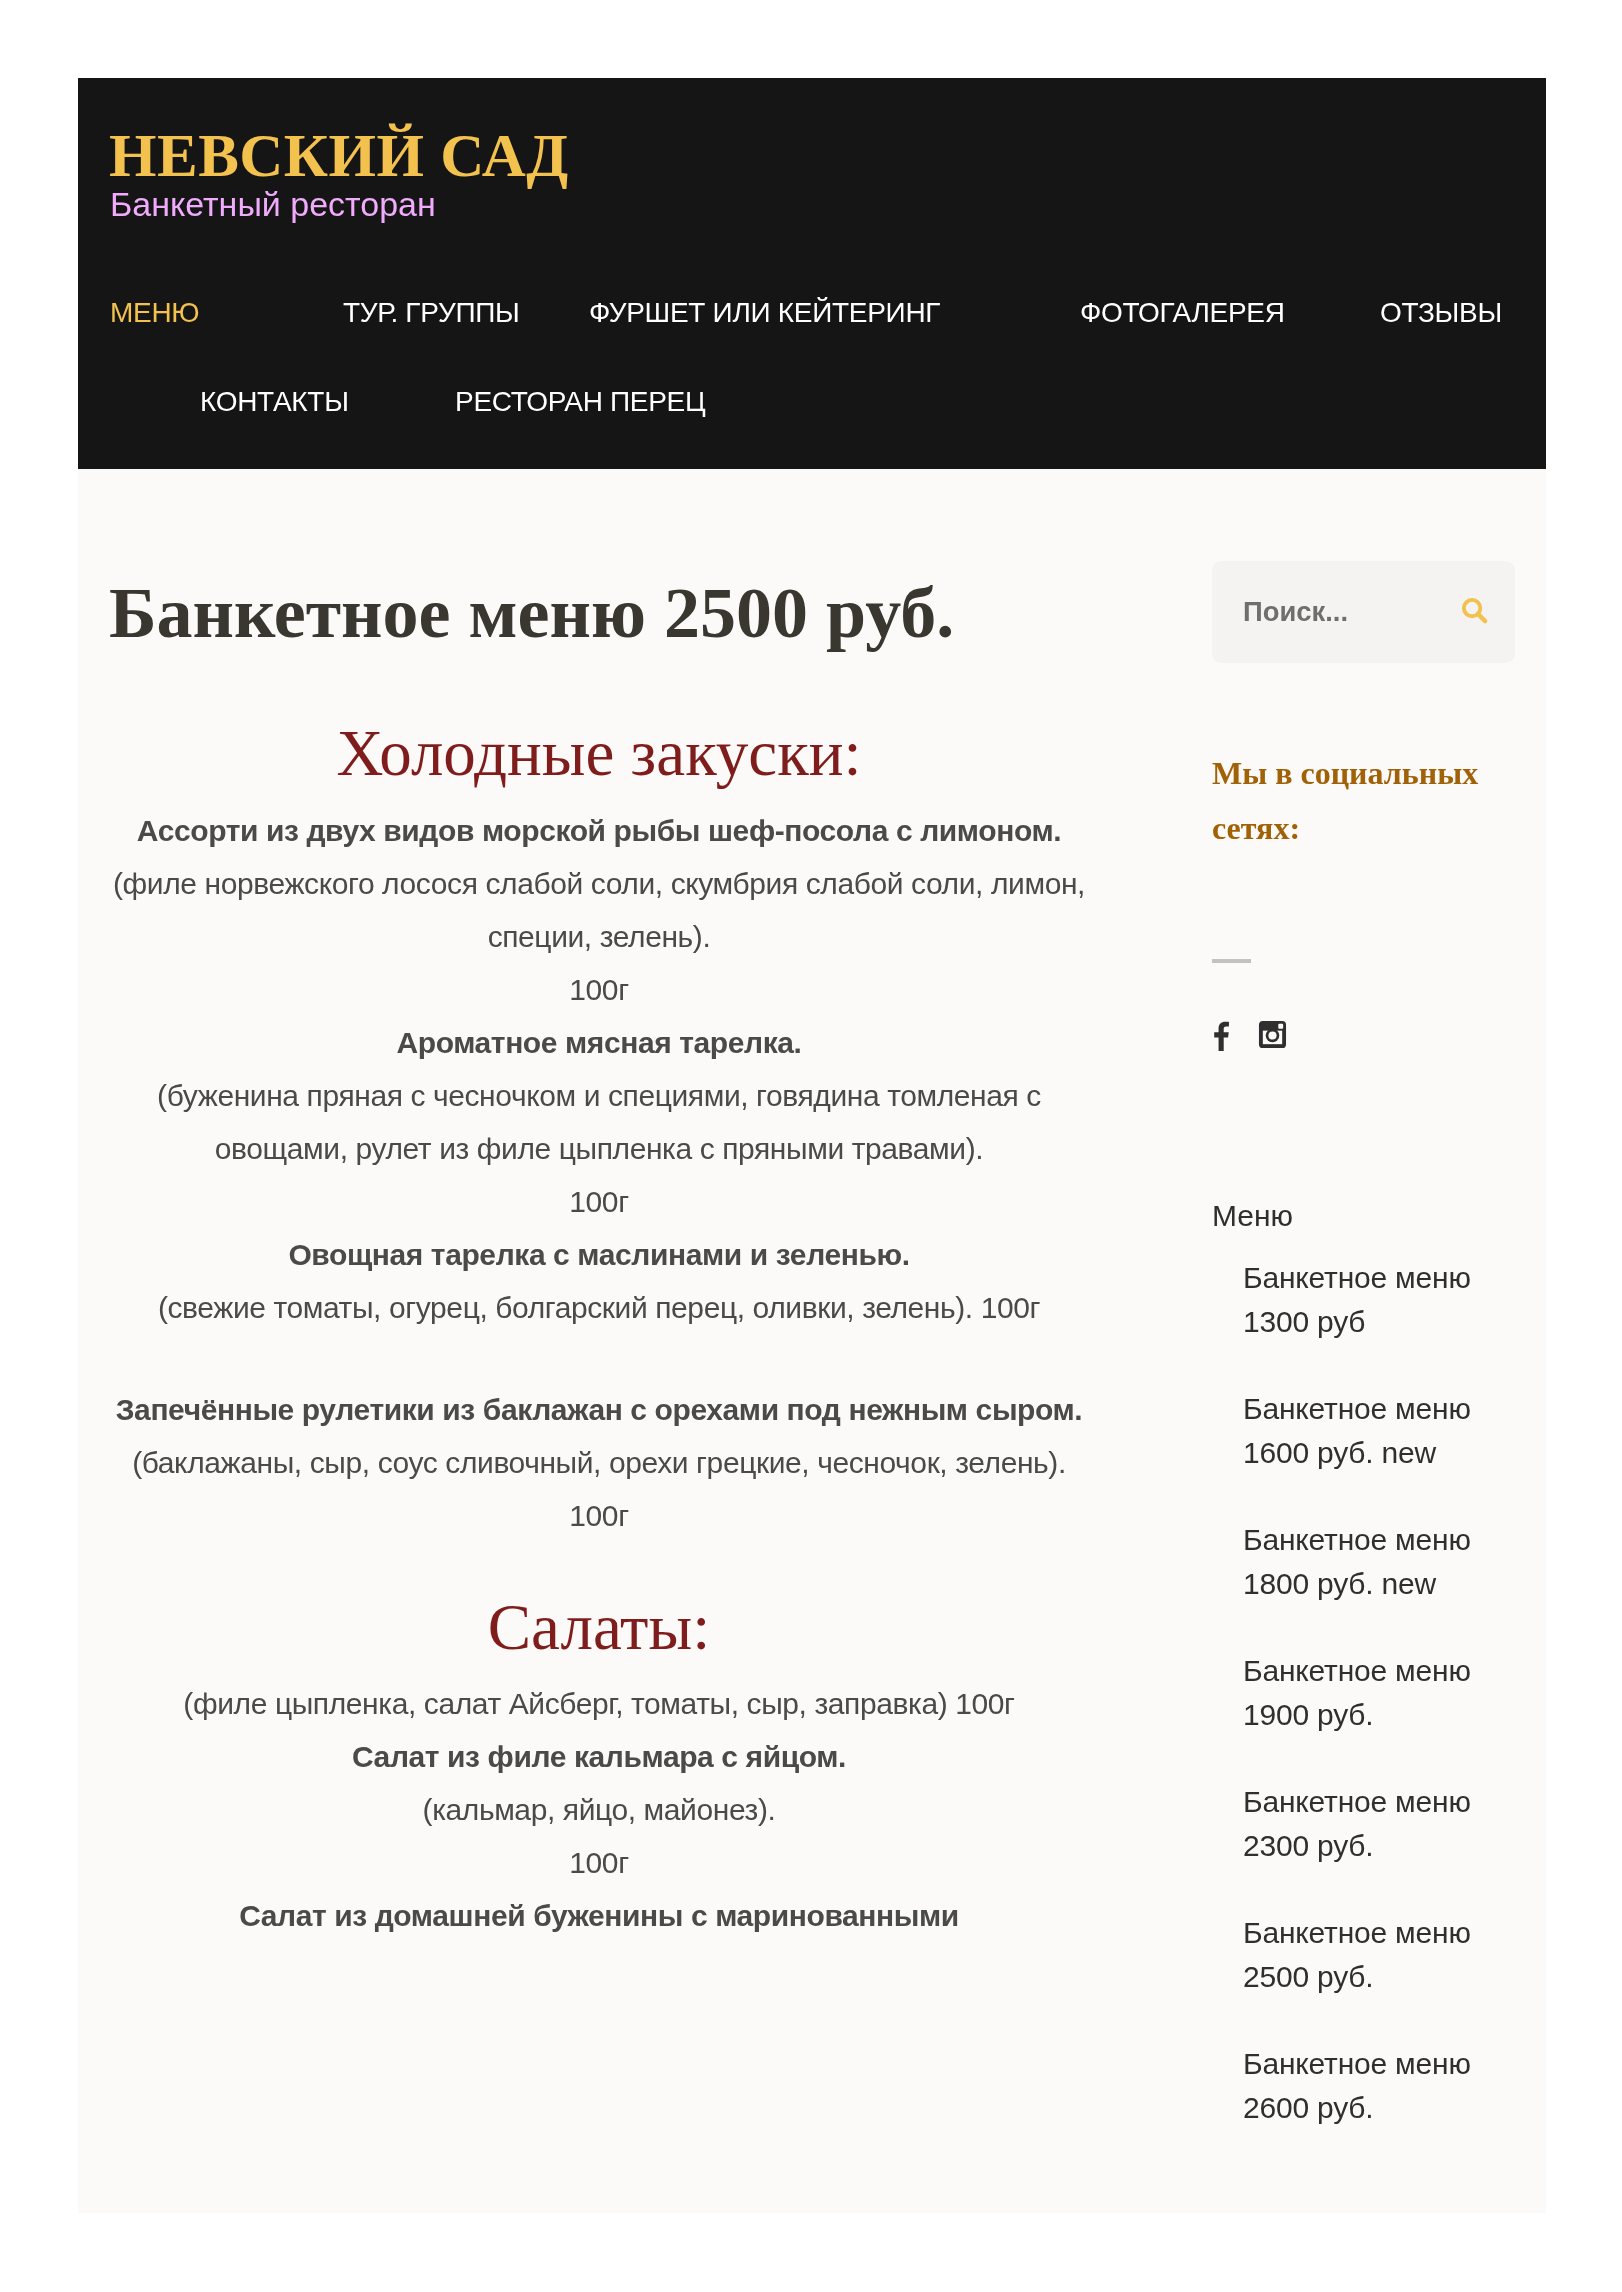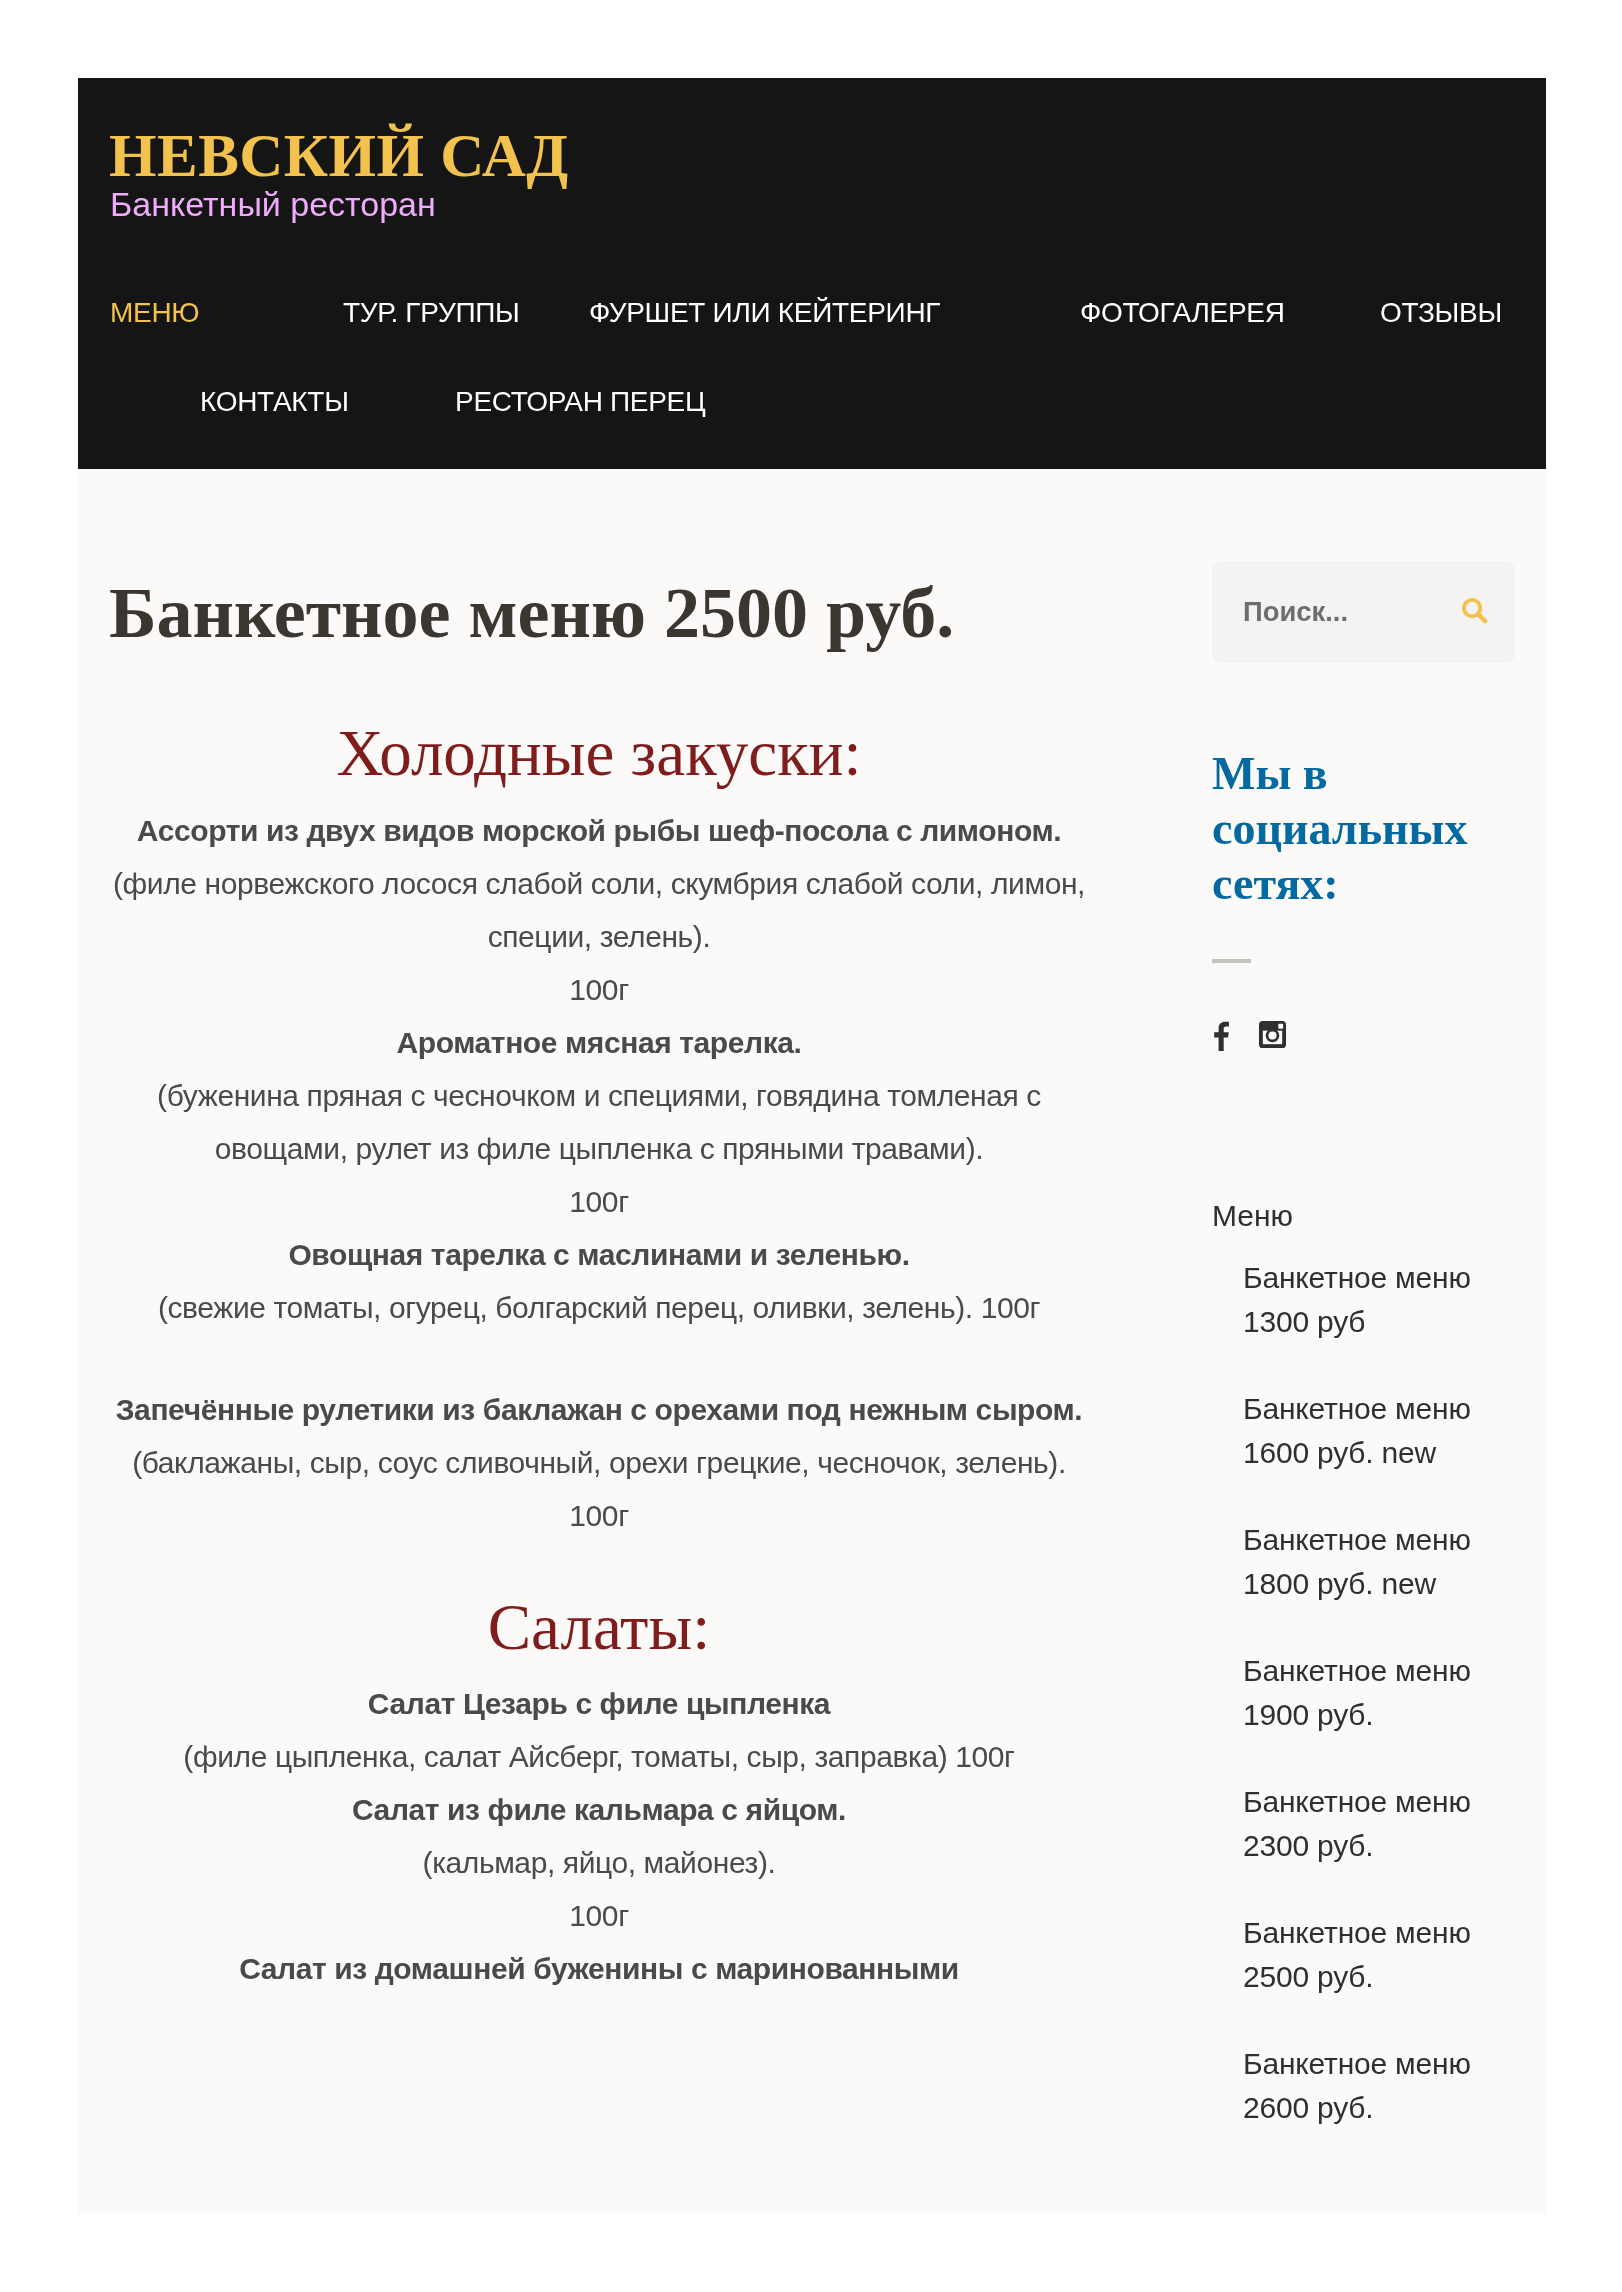--- a/index.html
+++ b/index.html
@@ -66,21 +66,21 @@
     color: #6e6e6e;
   }
   .search-input::placeholder { color: #6e6e6e; }
   .search-btn {
     position: absolute; left: 245px; top: 33px; width: 35px; height: 35px;
     background: transparent; border: none; cursor: pointer;
   }
   .social-title {
     position: absolute; left: 1134px; top: 277px; width: 314px;
     font-family: "Liberation Serif", serif; font-weight: bold;
-    font-size: 46px; line-height: 55px; color: #0369a1;
+    font-size: 32px; line-height: 55px; color: #a16207;
   }
   .social-divider {
     position: absolute; left: 1134px; top: 490px; width: 39px; height: 3.9px;
     background: #c4c2bf;
   }
   .social-icons { position: absolute; left: 1134px; top: 551px; height: 33px; }
   .social-icon {
     position: absolute; top: 0; width: 29px; height: 33px; display: block;
   }
   .sidebar-menu-label {
@@ -138,21 +138,20 @@
     <div class="spacer"></div>
     <div>
       <div class="dish-name">Запечённые рулетики из баклажан с орехами под нежным сыром.</div>
       <div class="dish-desc">(баклажаны, сыр, соус сливочный, орехи грецкие, чесночок, зелень).</div>
       <div class="dish-weight">100г</div>
     </div>
 
     <h2 class="section-heading h-salads">Салаты:</h2>
 
     <div>
-      <div class="dish-name">Салат Цезарь с филе цыпленка</div>
       <div class="dish-desc">(филе цыпленка, салат Айсберг, томаты, сыр, заправка) 100г</div>
     </div>
     <div>
       <div class="dish-name">Салат из филе кальмара с яйцом.</div>
       <div class="dish-desc">(кальмар, яйцо, майонез).</div>
       <div class="dish-weight">100г</div>
     </div>
     <div>
       <div class="dish-name">Салат из домашней буженины с маринованными</div>
     </div>

